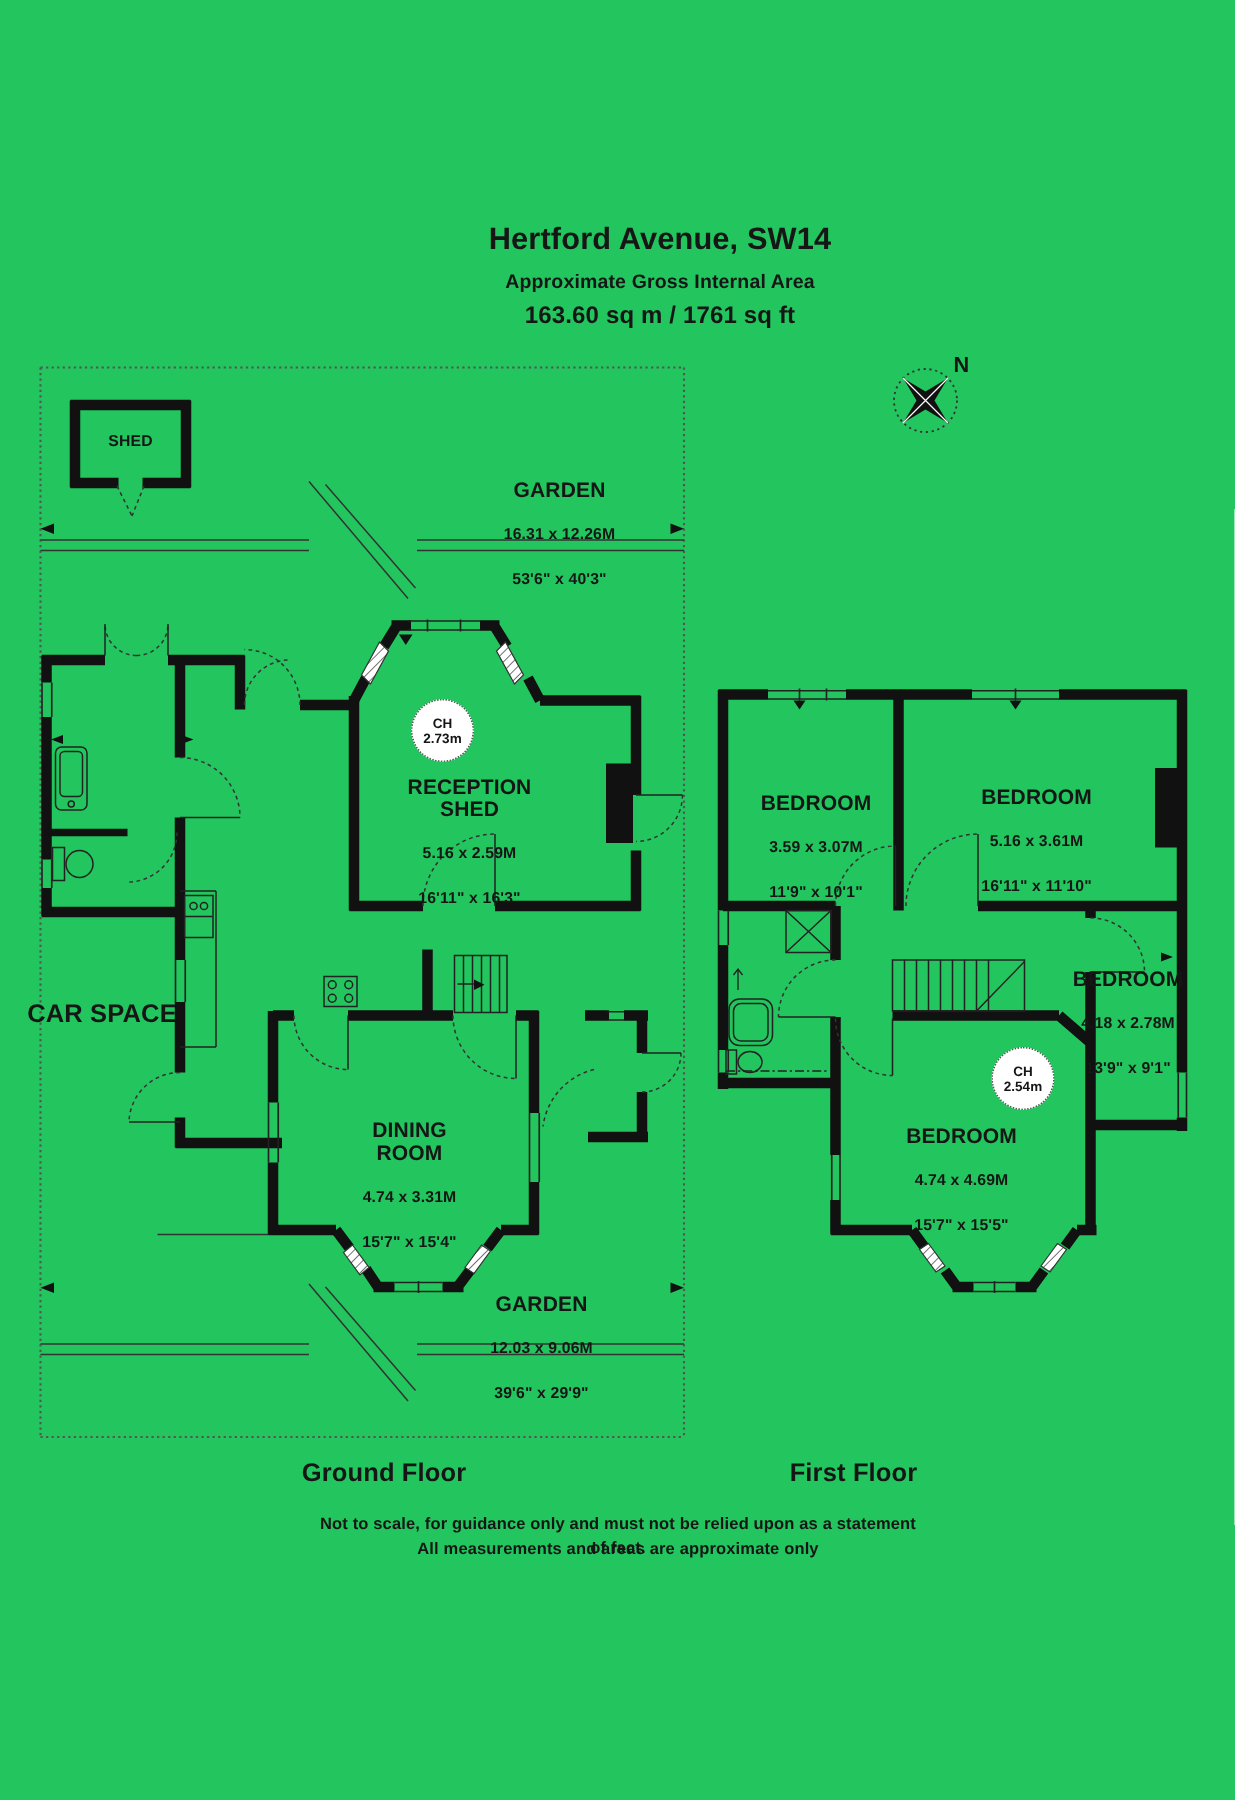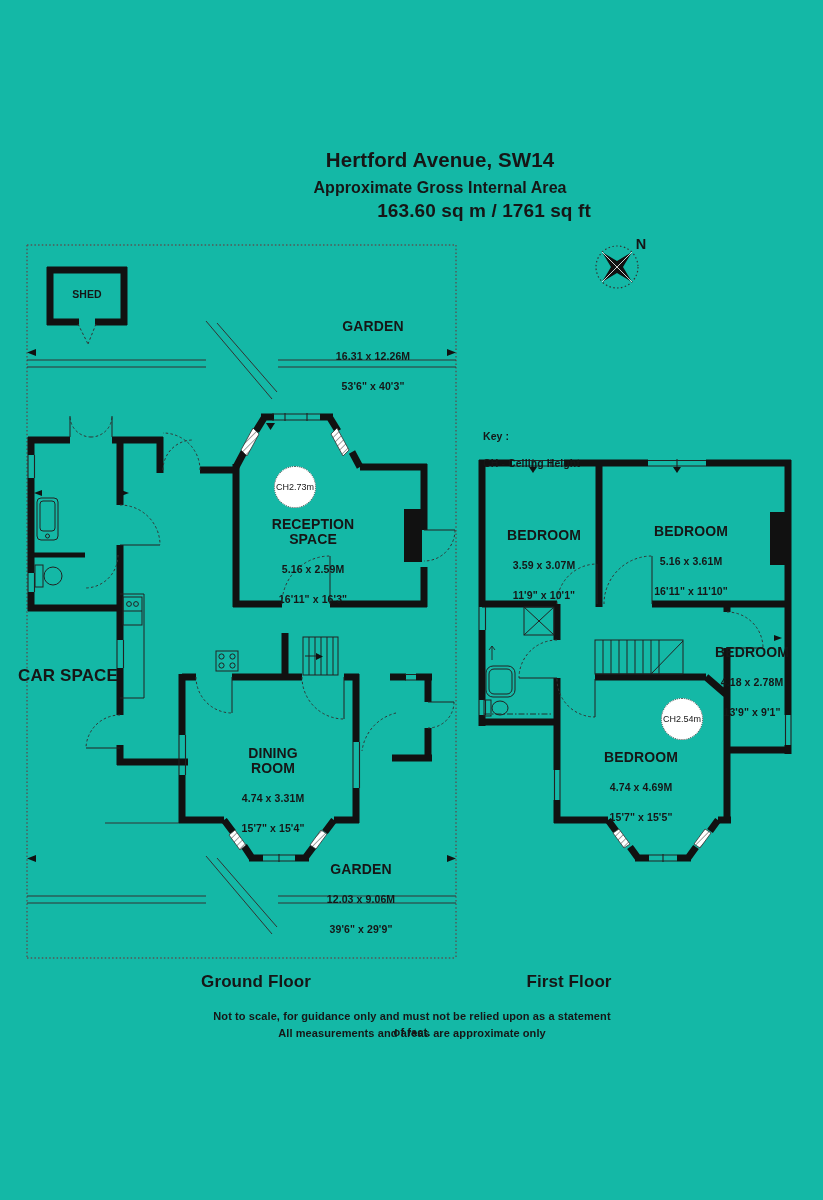--- a/index.html
+++ b/index.html
@@ -1,31 +1,31 @@
 <!DOCTYPE html>
 <html><head>
 <meta charset="utf-8">
 <style>
   html,body{margin:0;padding:0;background:#fff;}
-  #page{position:relative;width:823px;height:1200px;background:#14b8a6;
+  #page{position:relative;width:823px;height:1200px;background:#22c55e;
         font-family:"Liberation Sans",sans-serif;overflow:hidden;color:#161616;}
   #plan-svg{position:absolute;left:0;top:0;}
   .lbl{position:absolute;transform:translateX(-50%);text-align:center;font-weight:700;
        color:#161616;font-size:10.5px;line-height:15px;white-space:pre-line;letter-spacing:.1px;}
   .lbl .nm{font-size:14px;}
   .left{transform:none;text-align:left;}
   .title{font-size:20.5px;line-height:24px;}
-  .subtitle{font-size:16px;}
-  .area{font-size:19px;margin-left:44px;}
+  .subtitle{font-size:13px;}
+  .area{font-size:16px;}
   .floorlbl{font-size:17px;line-height:20px;text-align:center;}
   .footer{font-size:11px;line-height:16px;}
   .north{font-size:14.5px;}
   .ch{position:absolute;transform:translate(-50%,-50%);width:40px;height:40px;
-      border:1.3px dotted #555;border-radius:50%;display:flex;flex-direction:row;
-      align-items:center;justify-content:center;font-size:9px;font-weight:400;
+      border:1.3px dotted #555;border-radius:50%;display:flex;flex-direction:column;
+      align-items:center;justify-content:center;font-size:9px;font-weight:700;
       line-height:10.5px;background:#fff;}
 </style>
 </head>
 <body>
 
 <div id="page">
 
 <svg id="plan-svg" width="823" height="1200" viewBox="0 0 823 1200">
   <defs>
     <pattern id="hz" width="4.5" height="4.5" patternUnits="userSpaceOnUse" patternTransform="rotate(45)">
@@ -208,42 +208,38 @@
     <path d="M632,252 L602,282 M602,252 L632,282" stroke="#fff" stroke-width="0.8"></path>
   </g>
 </svg>
 
 <div class="lbl title" style="left:440px;top:148px">Hertford Avenue, SW14</div>
 <div class="lbl subtitle" style="left:440px;top:180px">Approximate Gross Internal Area</div>
 <div class="lbl area" style="left:440px;top:203px">163.60 sq m / 1761 sq ft</div>
 
 <div class="lbl north" style="left:641px;top:237px">N</div>
 
-<div class="lbl left" style="left:483px;top:416px;line-height:13.5px">
-  <div>Key :</div>
-  <div>CH - Ceiling Height</div>
-</div>
 
 <div class="lbl" style="left:87px;top:287px">SHED</div>
 
 <div class="lbl" style="left:373px;top:304px">
   <div class="nm">GARDEN</div>
   <div>16.31 x 12.26M</div>
   <div>53'6" x 40'3"</div>
 </div>
 
 
 <div class="ch" style="left:295px;top:487px">
   <div>CH</div>
   <div>2.73m</div>
 </div>
 
 <div class="lbl" style="left:313px;top:502px">
   <div class="nm">RECEPTION
-SPACE</div>
+SHED</div>
   <div>5.16 x 2.59M</div>
   <div>16'11" x 16'3"</div>
 </div>
 
 
 <div class="lbl nm" style="left:68px;top:668px;font-size:17px">CAR SPACE</div>
 
 <div class="lbl" style="left:273px;top:731px">
   <div class="nm">DINING
 ROOM</div>

